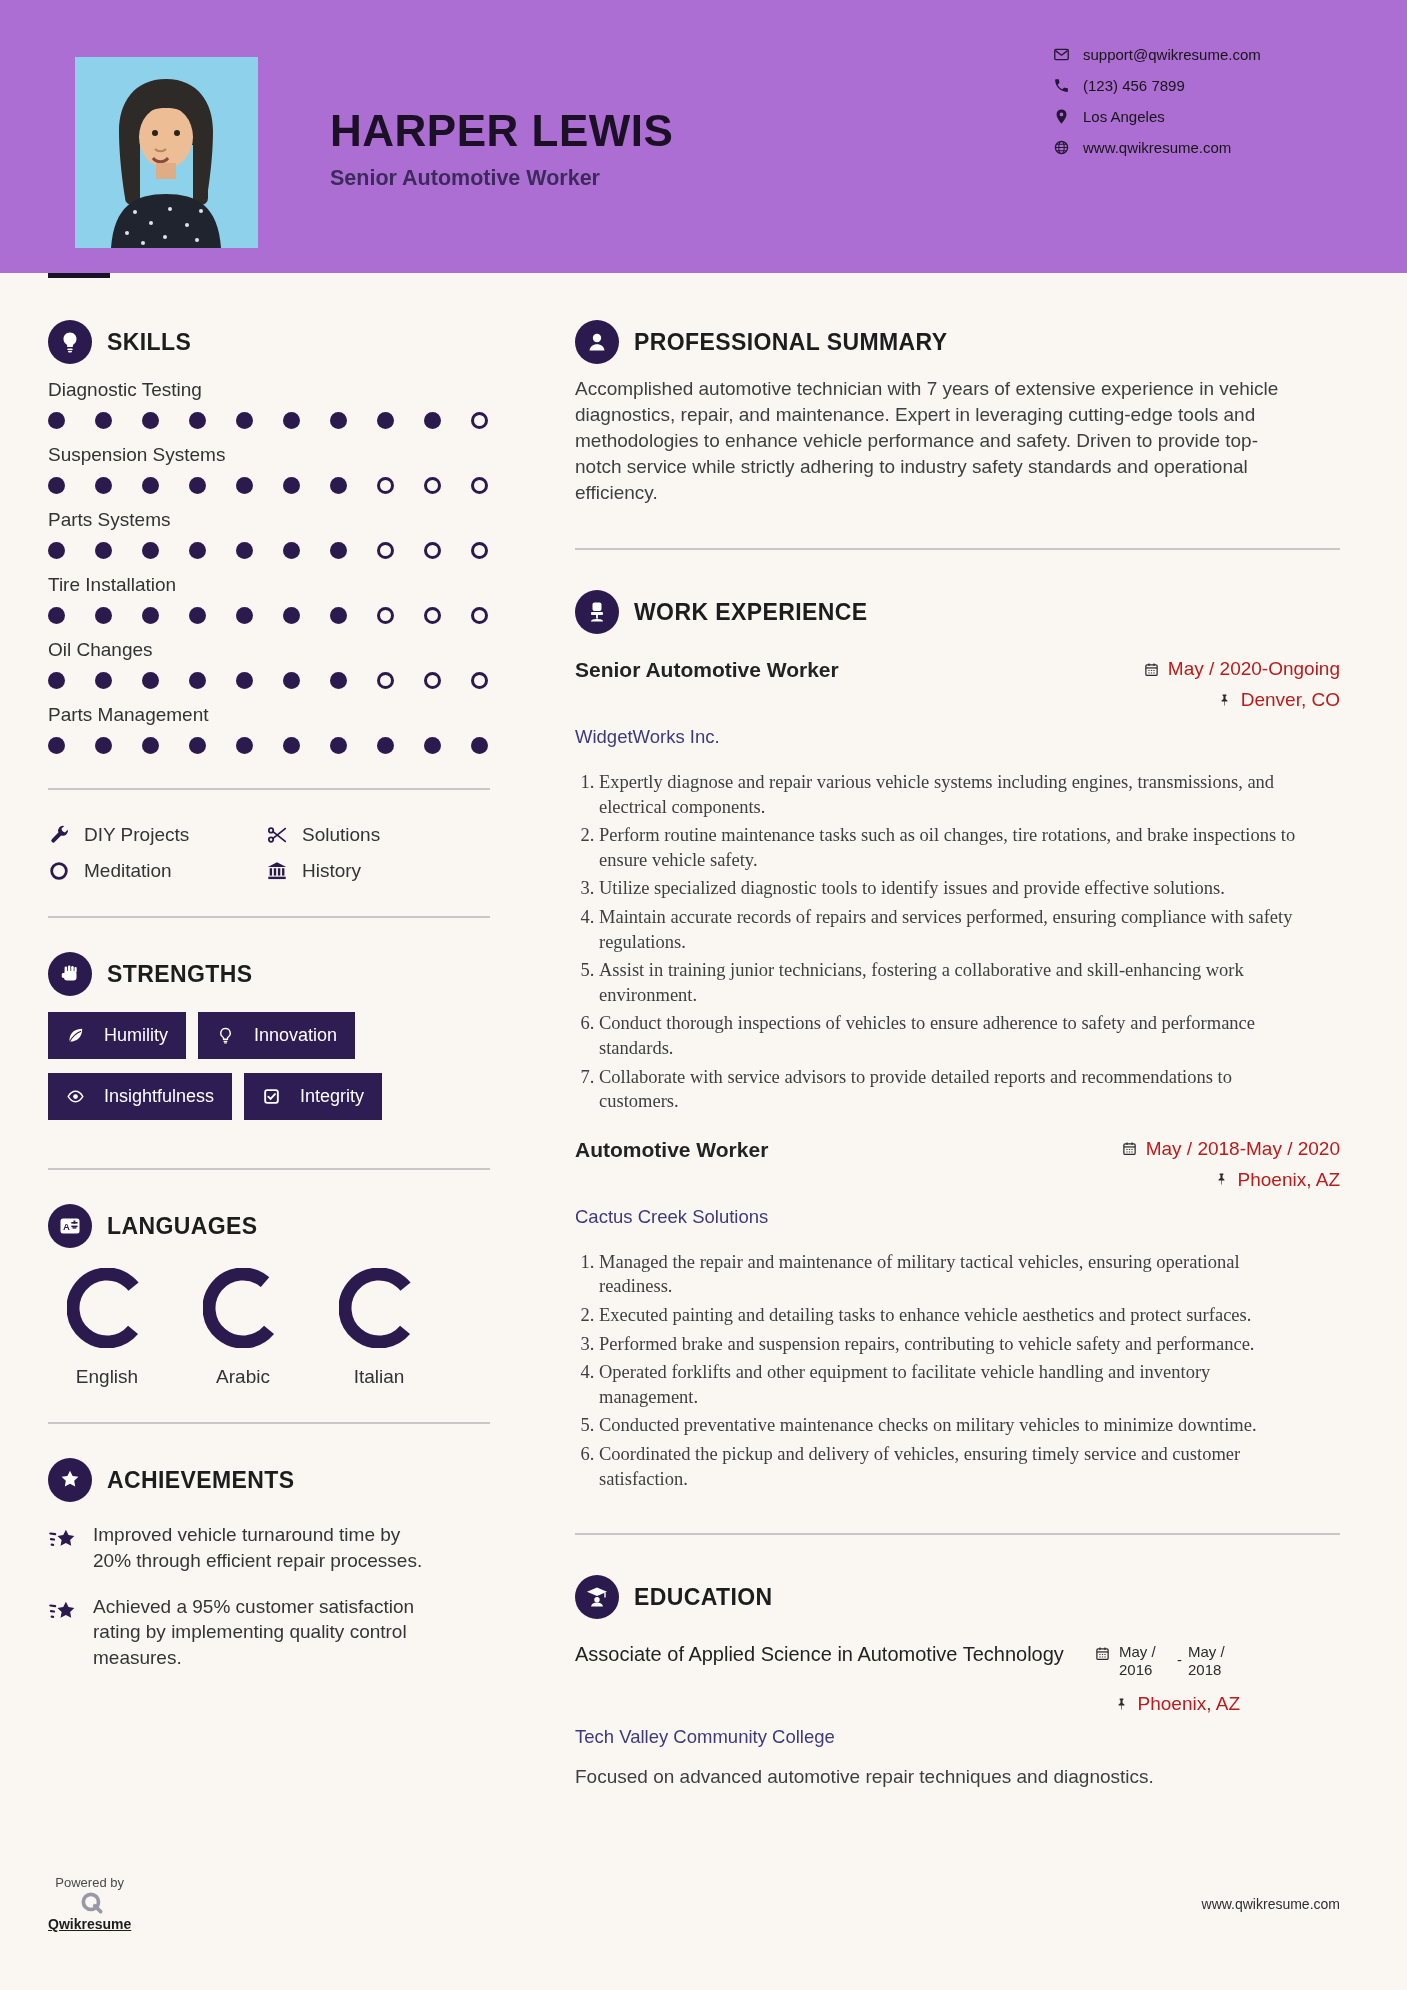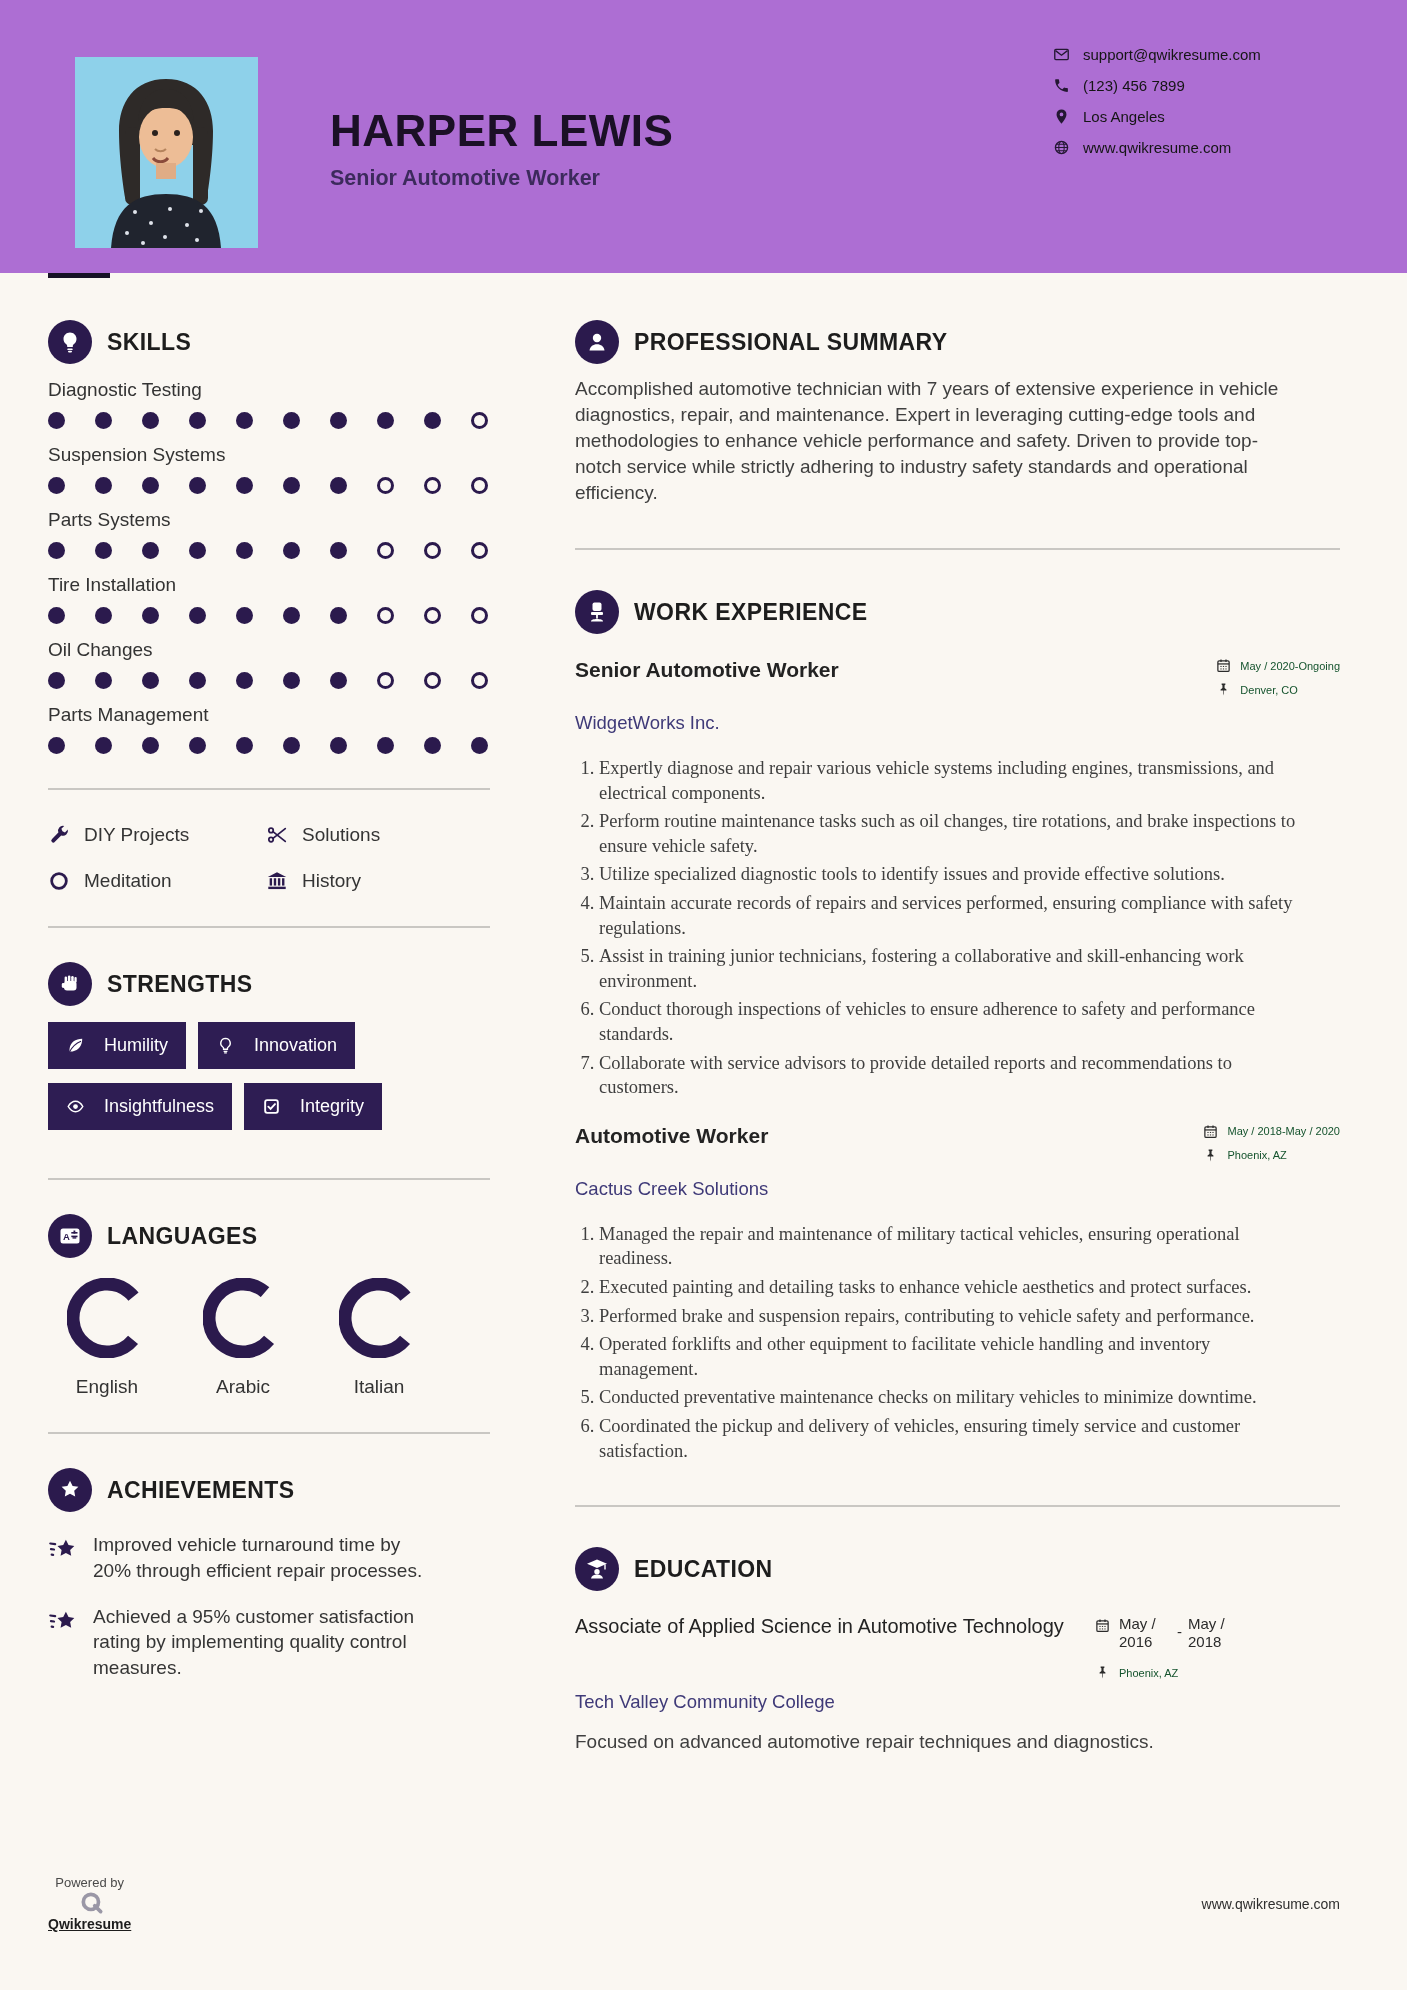--- a/index.html
+++ b/index.html
@@ -44,21 +44,21 @@
   .sec-title{margin-left:15px;font-size:23px;font-weight:800;letter-spacing:.4px;color:var(--ink);}
   .divider{border:none;border-top:2px solid var(--line);margin:34px 0;}
   
   .skill{margin-top:15px;}
   .sk-label{font-size:19px;color:#333;}
   .dots{display:flex;justify-content:space-between;margin-top:11px;padding-right:2px;}
   .dot{width:17px;height:17px;border-radius:50%;flex:none;}
   .dot.f{background:var(--navy);}
   .dot.e{border:3.5px solid var(--navy);background:transparent;}
   
-  .int-grid{display:grid;grid-template-columns:218px 1fr;row-gap:24px;margin-top:16px;}
+  .int-grid{display:grid;grid-template-columns:218px 1fr;row-gap:14px;margin-top:16px;}
   .interest{display:flex;align-items:center;}
   .mini-ic{width:22px;height:22px;color:var(--navy);flex:none;display:inline-flex;}
   .mini-ic svg{width:100%;height:100%;}
   .int-label{margin-left:14px;font-size:19px;color:#343434;}
   
   .pills{display:flex;flex-wrap:wrap;margin-top:16px;}
   .pill{display:inline-flex;align-items:center;background:var(--pill);color:#fff;
         padding:13px 18px;margin:0 12px 14px 0;}
   .pill-ic{width:19px;height:19px;color:#fff;flex:none;display:inline-flex;}
   .pill-ic svg{width:100%;height:100%;}
@@ -74,22 +74,22 @@
   .ach-ic svg{width:100%;height:100%;}
   .ach p{margin-left:15px;font-size:19px;line-height:1.36;color:#353535;max-width:330px;}
   
   .summary-text{margin-top:12px;font-size:19px;line-height:1.37;color:var(--body);max-width:720px;}
   .r-divider{border:none;border-top:2px solid var(--line);margin:42px 0 0;}
   .work-head{margin-top:40px;}
   .job{margin-top:24px;}
   .job-head{display:flex;align-items:flex-start;}
   .job-role{font-size:21px;font-weight:700;color:#232323;flex:1;}
   .job-meta{flex:none;text-align:right;}
-  .meta-row{display:flex;align-items:center;margin-bottom:9px;
-            font-size:11px;color:#14532d;}
+  .meta-row{display:flex;justify-content:flex-end;align-items:center;margin-bottom:9px;
+            font-size:19px;color:#b91c1c;}
   .m-ic{width:15px;height:15px;color:#2b2b2b;flex:none;display:inline-flex;margin-right:9px;}
   .m-ic svg{width:100%;height:100%;}
   .job-company{margin-top:6px;font-size:18.5px;color:var(--link);}
   .bullets{margin-top:22px;padding-left:24px;max-width:730px;font-family:Liberation Serif, serif;}
   .bullets li{font-size:18.5px;line-height:1.33;color:var(--body);margin-bottom:4px;}
   .edu-head-row{display:flex;align-items:flex-start;margin-top:24px;}
   .edu-degree{font-size:20px;font-weight:400;color:#232323;flex:1;max-width:520px;}
   .edu-dates{display:flex;align-items:flex-start;justify-content:flex-end;font-size:15px;color:#2b2b2b;}
   .edu-date{width:52px;line-height:1.2;text-align:left;}
   .edu-dash{margin:8px 6px 0;}

